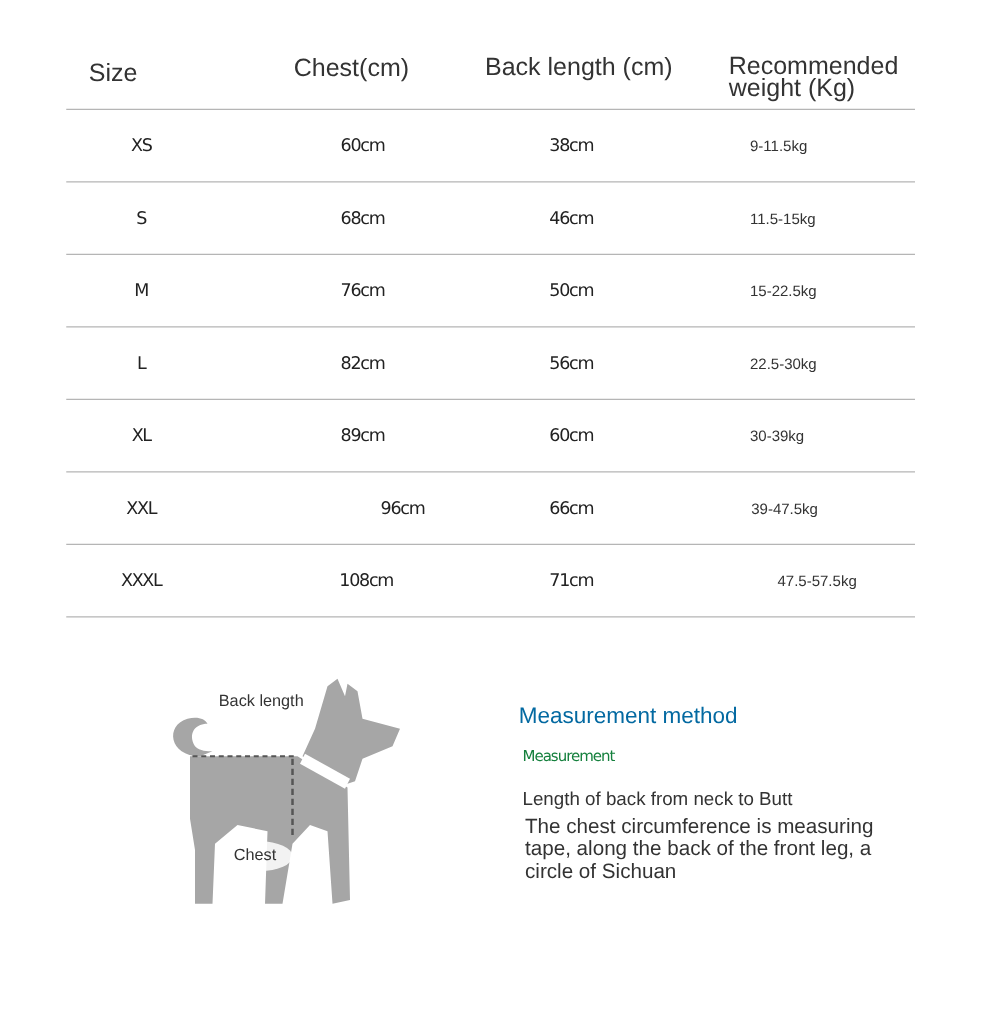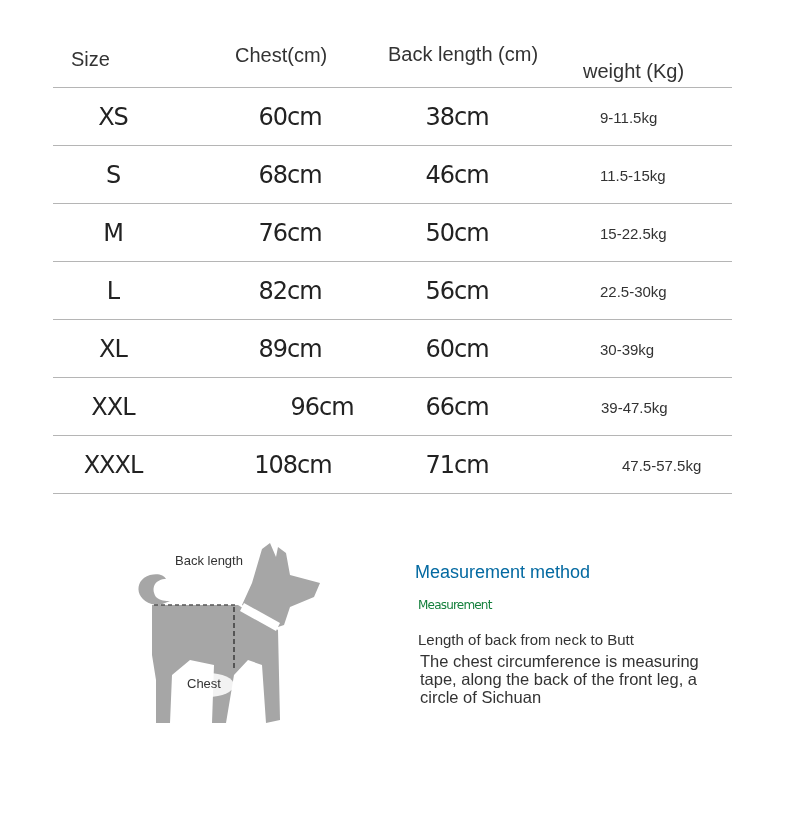--- a/index.html
+++ b/index.html
@@ -1,40 +1,40 @@
 <!DOCTYPE html>
 <html><head>
 <meta charset="utf-8">
 <style>
   html, body { margin: 0; padding: 0; background: #ffffff; }
   body { width: 789px; height: 815px; position: relative; overflow: hidden; font-family: "Liberation Sans", sans-serif; color: #333; }
   .table { position: absolute; left: 53px; top: 30px; width: 679px; }
   .hdr { position: relative; height: 57px; border-bottom: 1px solid #b5b5b5; }
   .hdr span { position: absolute; font-size: 20px; color: #333; }
   .row { position: relative; height: 57px; border-bottom: 1px solid #b5b5b5; }
-  .row span { position: absolute; top: 50%; transform: translate(-50%, -50%); font-size: 24px; color: #222; letter-spacing: -1px; font-family: "DejaVu Sans", sans-serif; }
-  .row span.w { transform: translate(0, -50%); font-size: 15px; letter-spacing: 0; font-family: "Liberation Sans", sans-serif; color: #333; }
+  .row span { position: absolute; top: 50%; transform: translate(-50%, -50%); font-size: 14px; color: #222; letter-spacing: -1px; font-family: "DejaVu Sans", sans-serif; }
+  .row span.w { transform: translate(0, -50%); font-size: 12px; letter-spacing: 0; font-family: "Liberation Sans", sans-serif; color: #333; }
   .dog-wrap { position: absolute; left: 130px; top: 535px; width: 240px; height: 200px; }
   .lbl { position: absolute; font-size: 13px; color: #333; }
   .right { position: absolute; left: 415px; top: 560px; width: 320px; }
   .mm-title { position: absolute; left: 0; top: 2px; font-size: 18px; color: #0369a1; text-align: right; }
   .mm-sub { position: absolute; left: 3px; top: 38px; font-size: 12px; color: #15803d; font-family: "DejaVu Sans", sans-serif; letter-spacing: -0.8px; }
   .mm-line1 { position: absolute; left: 3px; top: 71px; font-size: 15px; color: #333; }
   .mm-para { position: absolute; left: 5px; top: 92px; width: 300px; font-size: 16.5px; line-height: 18px; color: #333; }
 </style>
 </head>
 <body>
 
 <div class="table">
   <div class="hdr">
     <span style="left:18px; top:18px;">Size</span>
     <span style="left:182px; top:14px;">Chest(cm)</span>
     <span style="left:335px; top:13px;">Back length (cm)</span>
     <span style="left:530px; top:14px; line-height:18px;">
-      <br>
+      <span style="position:static;">Recommended</span><br>
       <span style="position:static;">weight (Kg)</span>
     </span>
   </div>
 
   <div class="row">
     <span style="left:60px;">XS</span>
     <span style="left:237px;">60cm</span>
     <span style="left:404px;">38cm</span>
     <span class="w" style="left:547px;">9-11.5kg</span>
   </div>

